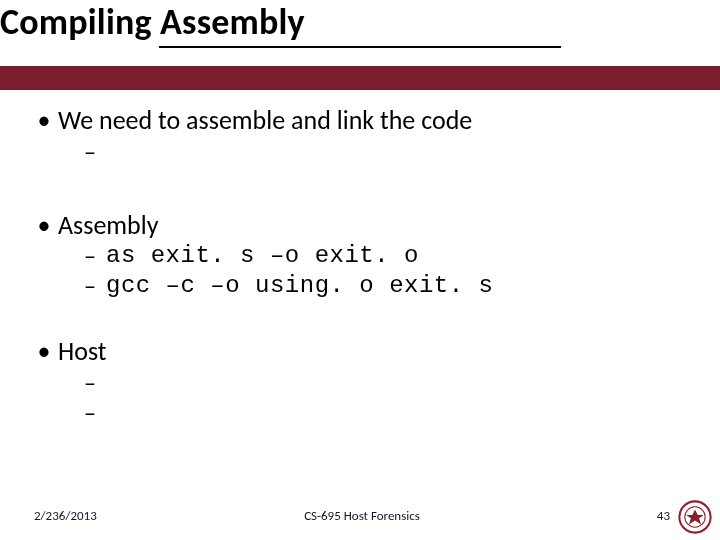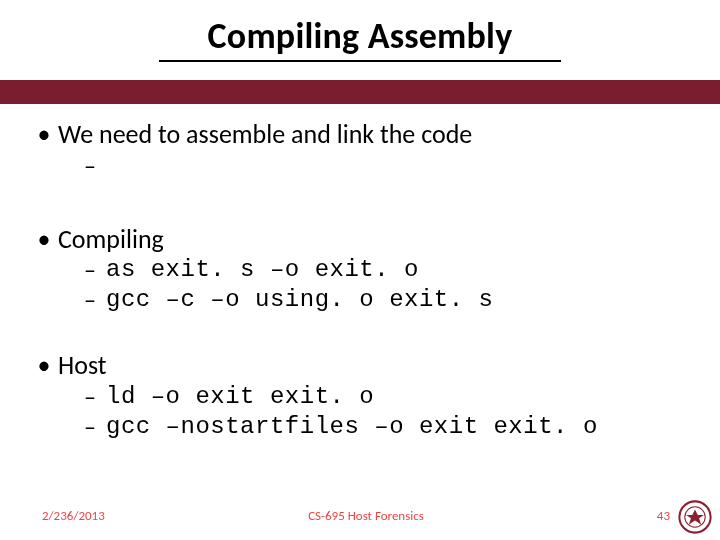--- a/index.html
+++ b/index.html
@@ -1,36 +1,36 @@
 <!DOCTYPE html>
 <html><head>
 <meta charset="utf-8">
 <style>
   * { margin: 0; padding: 0; box-sizing: border-box; }
   html, body { width: 720px; height: 540px; background: #fff; font-family: Calibri, "Segoe UI", Arial, sans-serif; color: #000; }
   .slide { position: relative; width: 720px; height: 540px; overflow: hidden; }
 
-  .title { font-weight: 700; font-size: 36px; text-align: center; padding-top: 14px; letter-spacing: 0.2px; }
+  .title { font-weight: 700; font-size: 36px; text-align: left; letter-spacing: 0.2px; }
   .title-underline { border-bottom: 2.5px solid #000; width: 402px; margin: 2px auto 0 auto; }
 
   .band { background: #7a1d2e; height: 24px; width: 100%; margin-top: 18px; }
 
   .content { padding: 14px 30px 0 30px; font-size: 26px; line-height: 1.25; }
   .bullet { display: flex; }
   .bullet .b   { width: 28px; text-align: center; }
   .bullet .txt { flex: 1; }
   .sub { display: flex; padding-left: 54px; font-size: 24px; }
   .sub .dash { width: 22px; }
   .sub .txt  { flex: 1; }
   .mono { font-family: "Courier New", Courier, monospace; font-size: 24px; letter-spacing: 0.5px; }
 
   .gap-lg { height: 42px; }
   .gap-md { height: 34px; }
 
-  .footer { position: absolute; left: 12px; right: 0; bottom: 12px; height: 26px; display: flex; align-items: center; font-size: 13px; color: #ef4444; }
+  .footer { position: absolute; left: 4px; right: 0; bottom: 12px; height: 26px; display: flex; align-items: center; font-size: 13px; color: #0f172a; }
   .footer .date   { position: absolute; left: 30px; }
   .footer .center { position: absolute; left: 0; right: 0; text-align: center; }
   .footer .pg     { position: absolute; right: 50px; margin-left: 48px; }
   .seal { position: absolute; right: 8px; bottom: 6px; width: 34px; height: 34px; }
   .seal svg { width: 34px; height: 34px; }
 </style>
 </head>
 <body>
 
 <div class="slide">
@@ -47,44 +47,42 @@
       <div class="txt">We need to assemble and link the code</div>
     </div>
     <div class="sub">
       <div class="dash">–</div>
     </div>
 
     <div class="gap-lg"></div>
 
     <div class="bullet">
       <div class="b">•</div>
-      <div class="txt">Compiling</div>
+      <div class="txt">Assembly</div>
     </div>
     <div class="sub">
       <div class="dash">–</div>
       <div class="txt mono">as exit. s –o exit. o</div>
     </div>
     <div class="sub">
       <div class="dash">–</div>
       <div class="txt mono">gcc –c –o using. o exit. s</div>
     </div>
 
     <div class="gap-md"></div>
 
     <div class="bullet">
       <div class="b">•</div>
       <div class="txt">Host</div>
     </div>
     <div class="sub">
       <div class="dash">–</div>
-      <div class="txt mono">ld –o exit exit. o</div>
     </div>
     <div class="sub">
       <div class="dash">–</div>
-      <div class="txt mono">gcc –nostartfiles –o exit exit. o</div>
     </div>
 
   </div>
 
   <div class="footer">
     <div class="date">2/236/2013</div>
     <div class="center">CS-695 Host Forensics</div>
     <div class="pg">43</div>
   </div>
 

